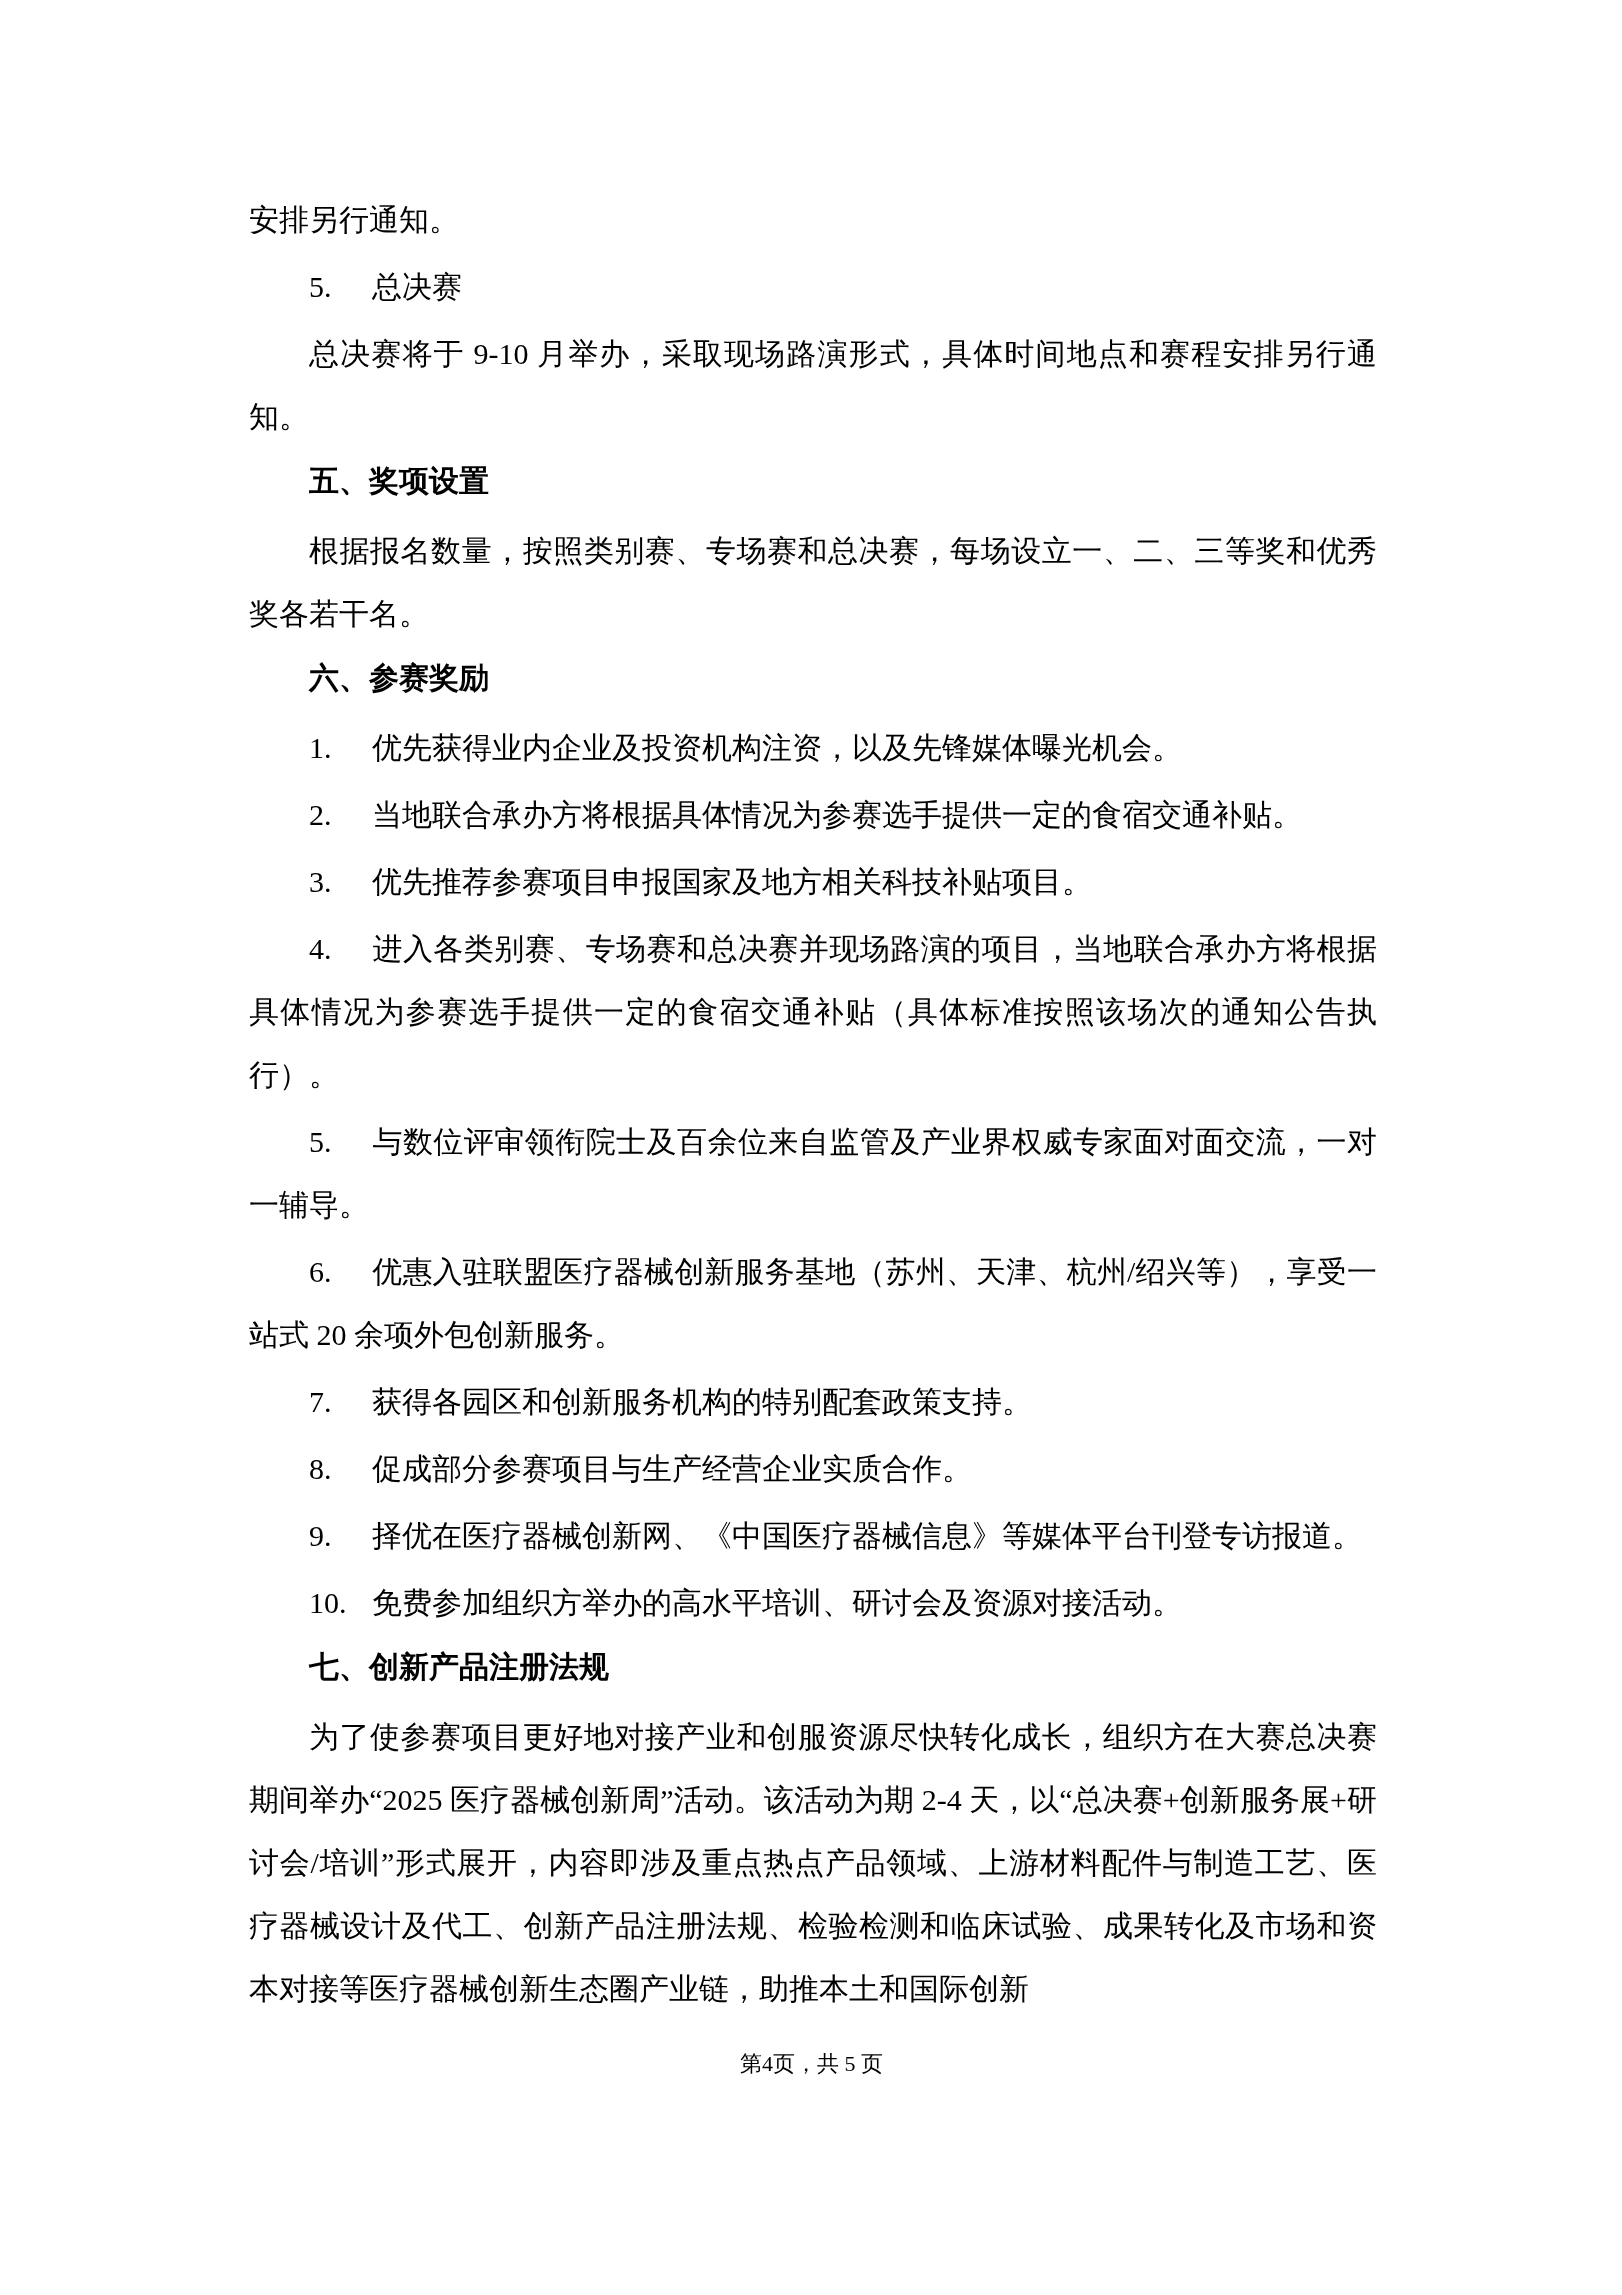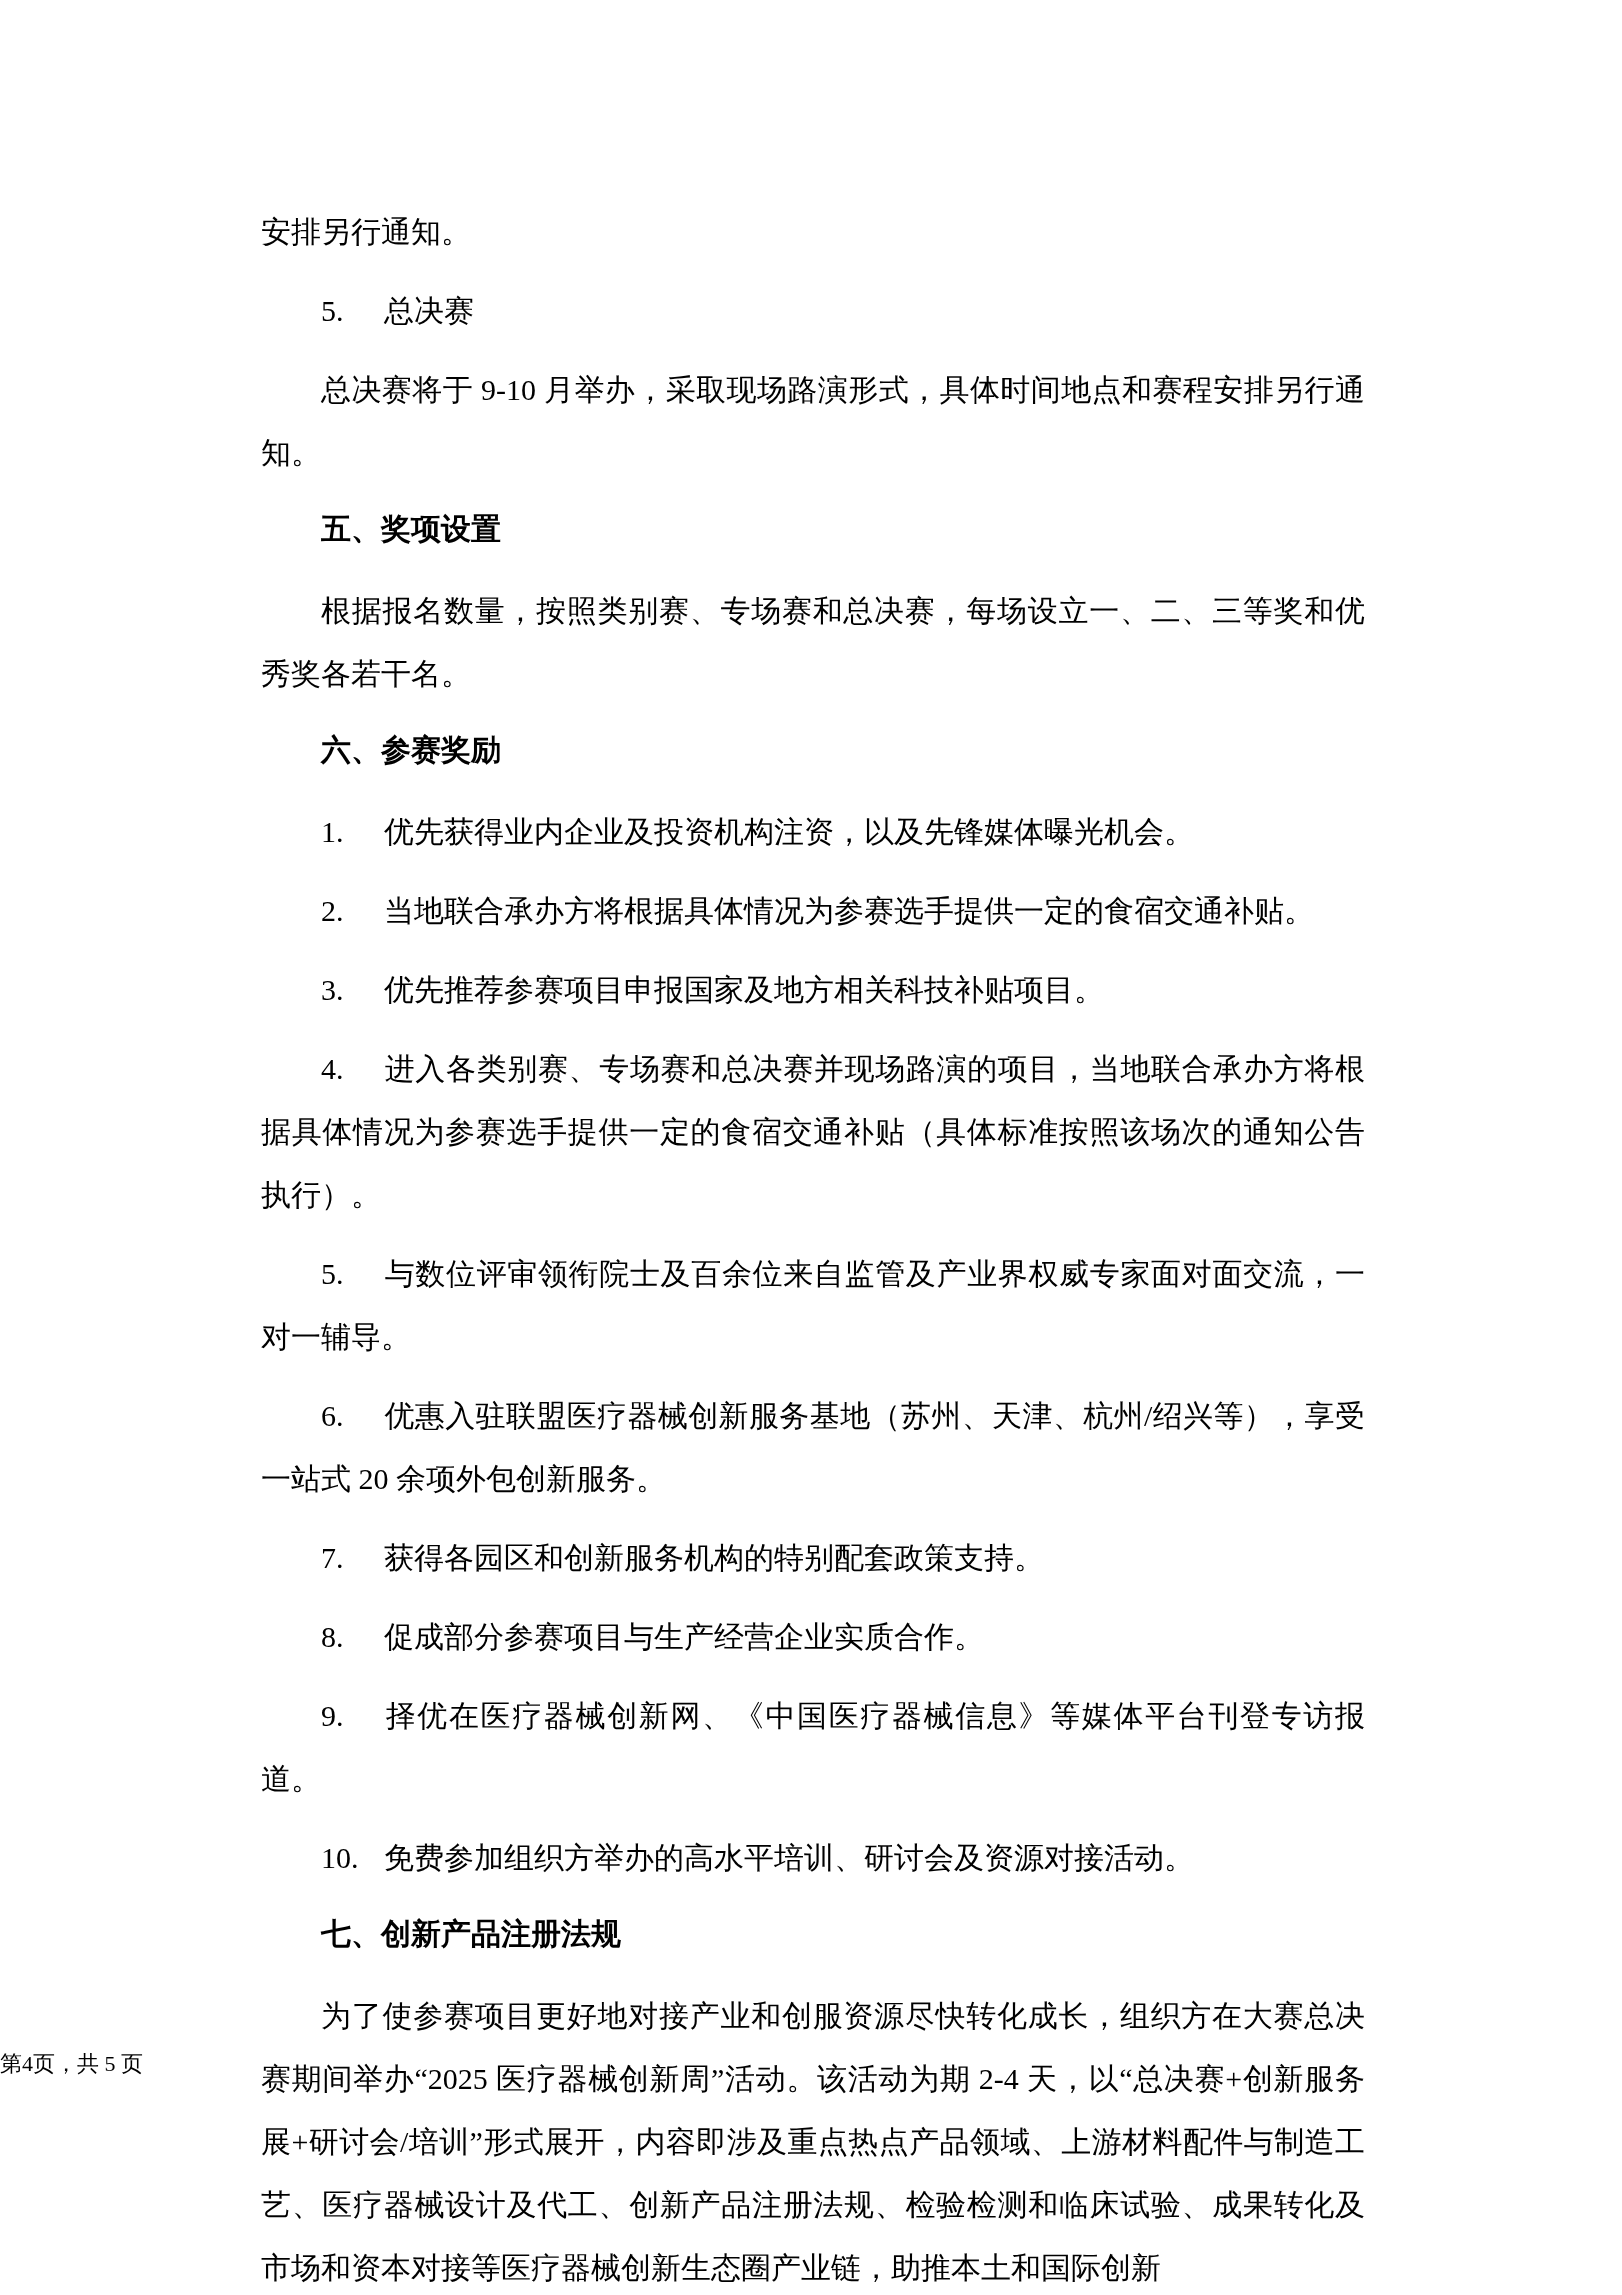--- a/index.html
+++ b/index.html
@@ -14,40 +14,40 @@
   }
   .content {
     position: absolute;
     left: 245px;
     top: 184px;
     width: 1136px;
     font-size: 30px;
     line-height: 63px;
     text-align: justify;
   }
-  .content p { margin: 16px; padding: 0; }
+  .content p { margin: 4px; padding: 0; }
   .cont { text-indent: 0; }
   .para { text-indent: 60px; }
   .heading {
     text-indent: 60px;
     font-family: Liberation Mono, monospace;
     font-weight: bold;
   }
   .item { text-indent: 60px; }
   .item .num {
     display: inline-block;
     width: 63px;
     text-indent: 0;
   }
   .footer {
     position: absolute;
     top: 2047px;
     left: 0;
     width: 100%;
-    text-align: left;
+    text-align: center;
     font-size: 22px;
     line-height: 33px;
     color: #000000;
   }
 </style>
 </head>
 <body>
 
 <div class="page">
   <div class="content">

